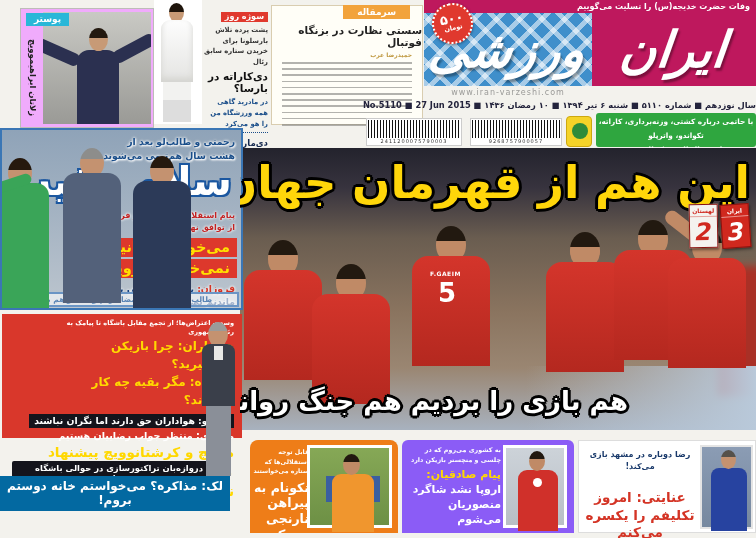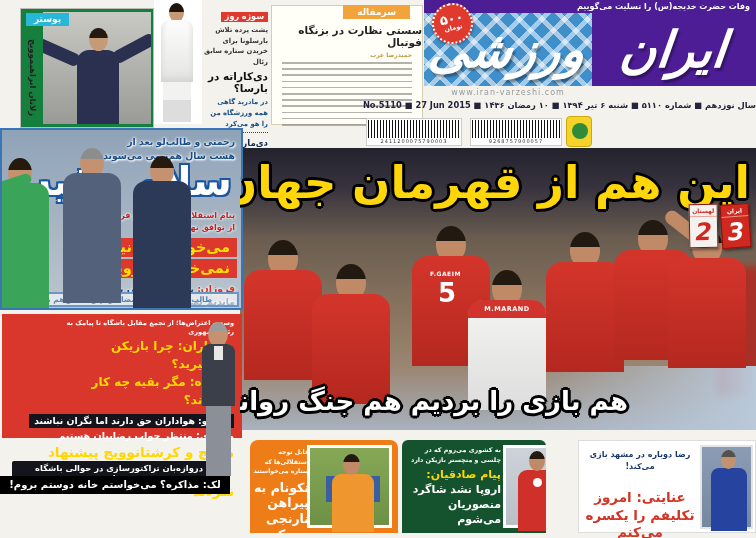--- a/index.html
+++ b/index.html
@@ -6,21 +6,21 @@
   *{box-sizing:border-box;font-family:"DejaVu Sans",sans-serif;}
   #page{position:relative;width:756px;height:538px;background:#f3f2ed;overflow:hidden;margin:0 auto;}
   .abs{position:absolute;}
   .rtl{direction:rtl;}
   .strokeB{-webkit-text-stroke:2px #000;paint-order:stroke fill;
     text-shadow:2px 2px 0 #000,-2px 2px 0 #000,2px -2px 0 #000,-2px -2px 0 #000,0 3px 0 #000,0 -3px 0 #000,3px 0 0 #000,-3px 0 0 #000;}
   .strokeBlue{-webkit-text-stroke:2px #1b57a0;paint-order:stroke fill;
     text-shadow:2px 2px 0 #1b57a0,-2px 2px 0 #1b57a0,2px -2px 0 #1b57a0,-2px -2px 0 #1b57a0,0 2px 0 #1b57a0,0 -2px 0 #1b57a0;}
 
   
-  .poster{left:20px;top:8px;width:134px;height:120px;background:#15803d;border:1px solid #bdbdb8;}
+  .poster{left:20px;top:8px;width:134px;height:120px;background:#f0abfc;border:1px solid #bdbdb8;}
   .poster-tab{position:absolute;left:5px;top:4px;background:#29b7d8;color:#fff;font-size:9px;font-weight:bold;padding:1px 8px 2px;}
   .poster-vert{position:absolute;left:3px;top:22px;height:94px;width:14px;writing-mode:vertical-rl;
     font-size:8.5px;font-weight:bold;color:#222;text-align:center;}
   .poster-photo{position:absolute;left:22px;top:3px;width:108px;height:112px;background:linear-gradient(180deg,#c9c9c4,#9a9a96);overflow:hidden;}
   .z-arm{position:absolute;width:46px;height:13px;background:#2b3050;border-radius:6px;}
   .z-torso{position:absolute;left:34px;top:38px;width:42px;height:74px;background:#2b3050;border-radius:12px 12px 0 0;}
   .z-head{position:absolute;left:46px;top:16px;width:19px;height:23px;border-radius:50%;
     background:linear-gradient(180deg,#23190f 0 42%,#c79a76 42%);}
 
   
@@ -40,21 +40,21 @@
 
   
   .editorial{left:271px;top:5px;width:152px;height:120px;background:#fffef7;border:1px solid #d9cdb0;}
   .edit-tab{position:absolute;top:-1px;right:12px;background:#f2a33c;color:#fff;font-size:9px;font-weight:bold;padding:2px 14px;letter-spacing:2px;}
   .edit-headline{margin-top:18px;font-size:10.5px;font-weight:900;color:#222;}
   .edit-author{font-size:6px;color:#c09a43;text-align:right;margin:3px 10px 0;font-weight:bold;}
   .edit-body{margin:4px 10px;height:66px;opacity:.65;
     background:repeating-linear-gradient(180deg,#8a8a86 0 1.6px,transparent 1.6px 6.2px);}
 
   
-  .masthead{left:424px;top:0;width:332px;height:86px;background:#4c1d95;}
+  .masthead{left:424px;top:0;width:332px;height:86px;background:#be185d;}
   .condolence{position:absolute;top:2px;right:6px;color:#fff;font-size:8px;font-weight:bold;}
   .blue-panel{position:absolute;left:0;top:13px;width:168px;height:73px;background:#3f8fcb;
     background-image:repeating-linear-gradient(45deg,rgba(255,255,255,.55) 0 5px,transparent 5px 16px),
                      repeating-linear-gradient(-45deg,rgba(255,255,255,.55) 0 5px,transparent 5px 16px);}
   .mast-title{position:absolute;top:14px;left:0;right:0;height:72px;display:flex;direction:rtl;align-items:center;
     color:#fff;font-weight:900;font-style:italic;font-size:50px;text-shadow:2px 3px 2px rgba(0,0,0,.35);}
   .mast-title .t-right{width:50%;text-align:center;transform:skewX(-6deg);}
   .mast-title .t-left{width:50%;text-align:center;transform:skewX(-6deg);}
   .price-badge{position:absolute;left:8px;top:3px;width:41px;height:41px;border-radius:50%;background:#e0392e;
     border:2px dotted #fff;color:#fff;text-align:center;transform:rotate(-12deg);box-shadow:0 1px 3px rgba(0,0,0,.4);}
@@ -128,38 +128,38 @@
   .branko{left:196px;top:320px;width:46px;height:158px;z-index:6;}
   .br-hd{position:absolute;left:12px;top:2px;width:20px;height:25px;border-radius:50%;
     background:linear-gradient(180deg,#9b9b99 0 35%,#c49270 35%);}
   .br-bd{position:absolute;left:6px;top:24px;width:33px;height:62px;background:#3a3f4a;border-radius:8px 8px 0 0;}
   .br-sh{position:absolute;left:18px;top:26px;width:9px;height:14px;background:#e8e8e6;}
   .br-lg{position:absolute;left:10px;top:86px;width:25px;height:70px;background:#8a8f98;}
 
   
   .lb-headline1{left:0;top:441px;width:204px;text-align:center;font-size:15.5px;font-weight:900;color:#d7372b;direction:rtl;}
   .lb-strip1{left:12px;top:461px;width:214px;background:#14141c;color:#fff;font-size:8.4px;font-weight:bold;text-align:center;padding:2px 0;direction:rtl;border-radius:2px;}
-  .lb-strip2{left:0;top:476px;width:230px;background:#000000;color:#fff;font-size:10px;font-weight:900;text-align:center;padding:3px 0 4px;direction:rtl;}
+  .lb-strip2{left:0;top:476px;width:230px;background:#0369a1;color:#fff;font-size:12px;font-weight:900;text-align:center;padding:3px 0 4px;direction:rtl;}
   .lb-kicker2{left:0;top:498px;width:222px;text-align:center;font-size:8.8px;font-weight:bold;color:#16407e;direction:rtl;}
   .lb-headline2{left:0;top:510px;width:222px;text-align:right;font-size:17px;font-weight:400;color:#d7372b;direction:rtl;margin-top:32px;}
 
   
   .obox{left:250px;top:440px;width:148px;height:93px;background:#ee7d18;border-radius:8px 8px 0 0;overflow:hidden;}
   .obox .photo{position:absolute;left:57px;top:5px;width:85px;height:83px;border:3px solid #fff;
     background:linear-gradient(180deg,#86a856,#6d9045);z-index:2;}
   .obox .txt{position:absolute;right:92px;left:4px;top:7px;text-align:right;direction:rtl;z-index:1;width:auto;}
   .obox .txt{right:auto;}
   .o-kicker{font-size:6.2px;font-weight:bold;color:#fff;line-height:1.55;}
   .o-headline{font-size:12.5px;font-weight:900;color:#fff;line-height:1.25;margin-top:4px;}
   .bib-bd{position:absolute;left:22px;top:26px;width:42px;height:58px;background:#f0962e;border-radius:9px 9px 0 0;}
   .bib-sl{position:absolute;width:10px;height:26px;background:#3a5fa0;top:28px;}
   .bib-hd{position:absolute;left:33px;top:6px;width:17px;height:21px;border-radius:50%;
     background:linear-gradient(180deg,#221910 0 40%,#c08a66 40%);}
 
-  .rbox{left:402px;top:440px;width:144px;height:93px;background:#14532d;border-radius:6px 6px 0 0;overflow:hidden;}
+  .rbox{left:402px;top:440px;width:172px;height:93px;background:#8b5cf6;border-radius:6px 6px 0 0;overflow:hidden;}
   .rbox .photo{position:absolute;left:101px;top:5px;width:64px;height:83px;border:3px solid #fff;
     background:linear-gradient(180deg,#cdd3d9,#b8bfc6);}
   .r-txt{position:absolute;left:4px;top:6px;width:95px;text-align:right;direction:rtl;}
   .r-kicker{font-size:6.4px;font-weight:bold;color:#fff;line-height:1.5;}
   .r-headline{font-size:11px;font-weight:900;line-height:1.35;margin-top:3px;}
   .r-headline .nm{color:#ffd800;}
   .r-headline .rs{color:#fff;}
   .pers-bd{position:absolute;left:12px;top:22px;width:40px;height:61px;background:#d0302a;border-radius:9px 9px 0 0;}
   .pers-hd{position:absolute;left:23px;top:3px;width:16px;height:20px;border-radius:50%;
     background:linear-gradient(180deg,#221910 0 40%,#c08a66 40%);}
@@ -232,44 +232,42 @@
     <div class="bars"></div>
     <div class="num">2411200075790003</div>
   </div>
   <div class="abs barcode" style="left:470px;width:92px;">
     <div class="bars"></div>
     <div class="num">9268757900057</div>
   </div>
   <div class="abs emblem">
     <div class="blob"></div>
   </div>
+  <div class="abs promo rtl">
+    <div>با حاتمی درباره کشتی، وزنه‌برداری، کاراته، تکواندو، واترپلو</div>
+    <div>دوومیدانی، والیبال، بسکتبال، تنیس و...</div>
+  </div>
 
   <div class="abs mainphoto">
     <div class="flagblur"></div>
     <div class="floor"></div>
 
     <div class="fig" style="left:28px;top:92px;">
       <div class="hd"></div>
         <div class="bd"></div>
     </div>
     <div class="fig" style="left:96px;top:116px;">
       <div class="hd"></div>
         <div class="bd"></div>
     </div>
     <div class="fig" style="left:196px;top:78px;">
       <div class="hd"></div>
       <div class="bd"></div>
       <div class="jersey-name" style="left:-6px;top:44px;">F.GAEIM</div>
       <div class="jersey-num" style="left:2px;top:52px;">5</div>
-    </div>
-    <div class="fig" style="left:252px;top:122px;">
-      <div class="hd"></div>
-      <div class="bd white">
-        <div class="band">M.MARAND</div>
-      </div>
     </div>
     <div class="fig" style="left:330px;top:84px;">
       <div class="hd"></div>
         <div class="bd"></div>
     </div>
     <div class="fig" style="left:398px;top:72px;">
       <div class="hd"></div>
         <div class="bd"></div>
     </div>
     <div class="fig" style="left:452px;top:80px;">

